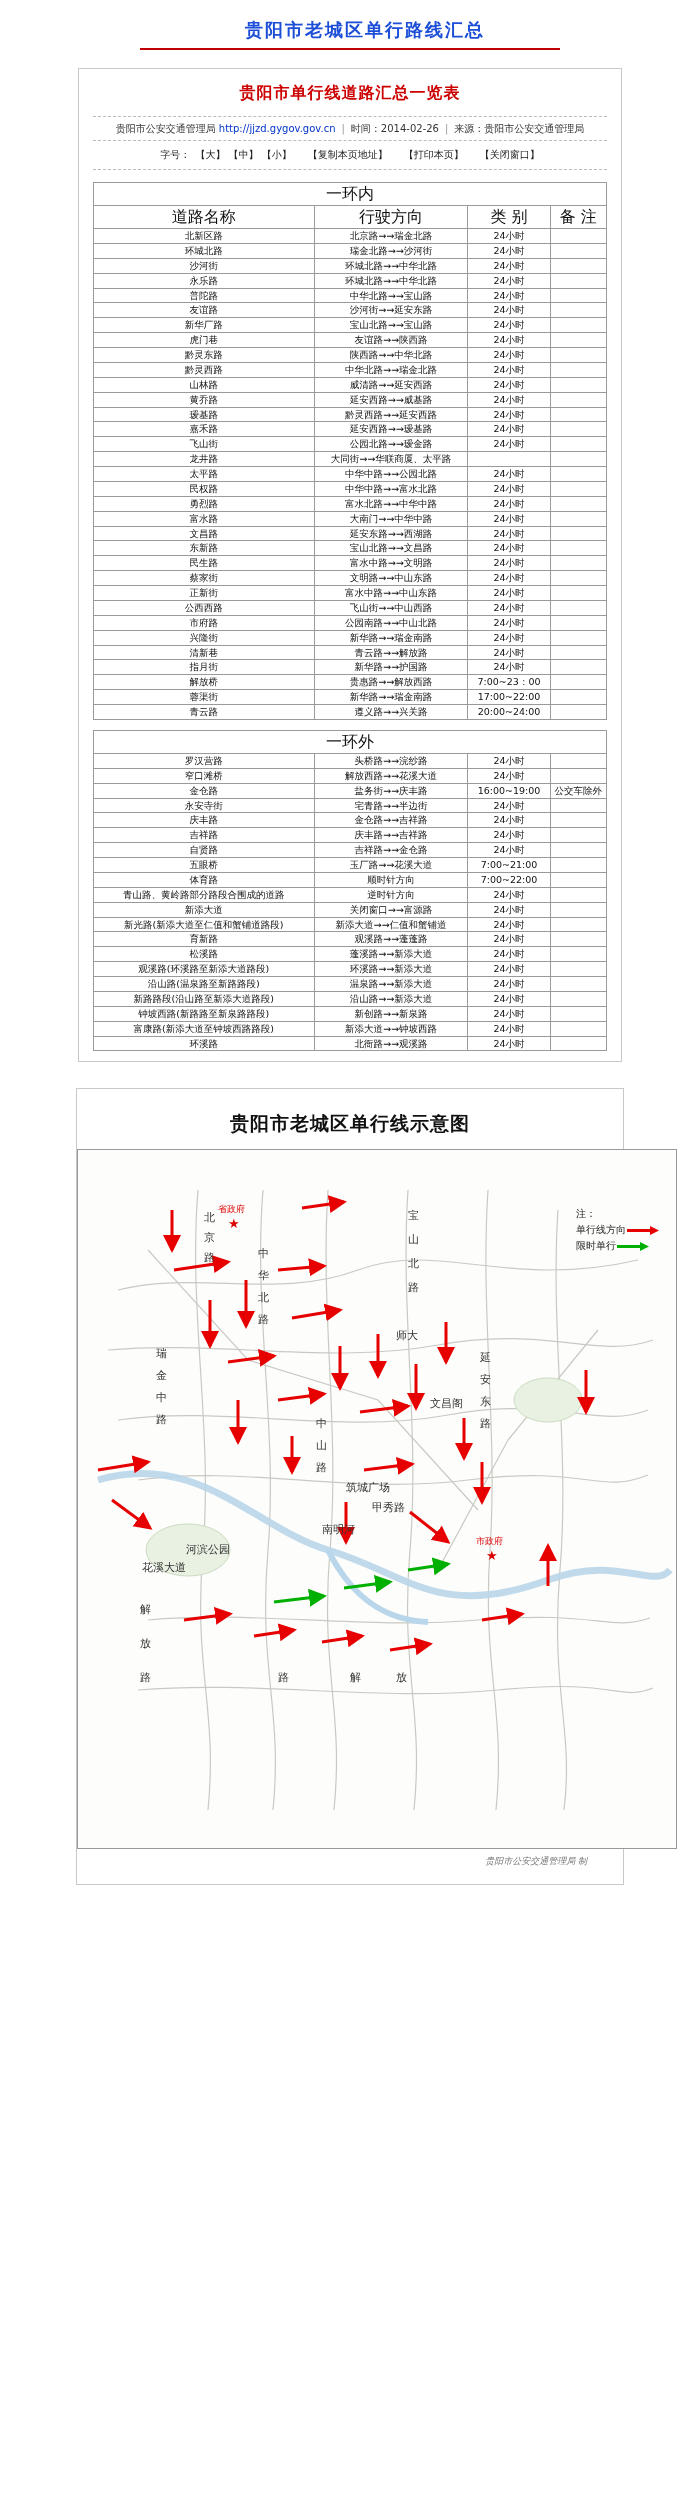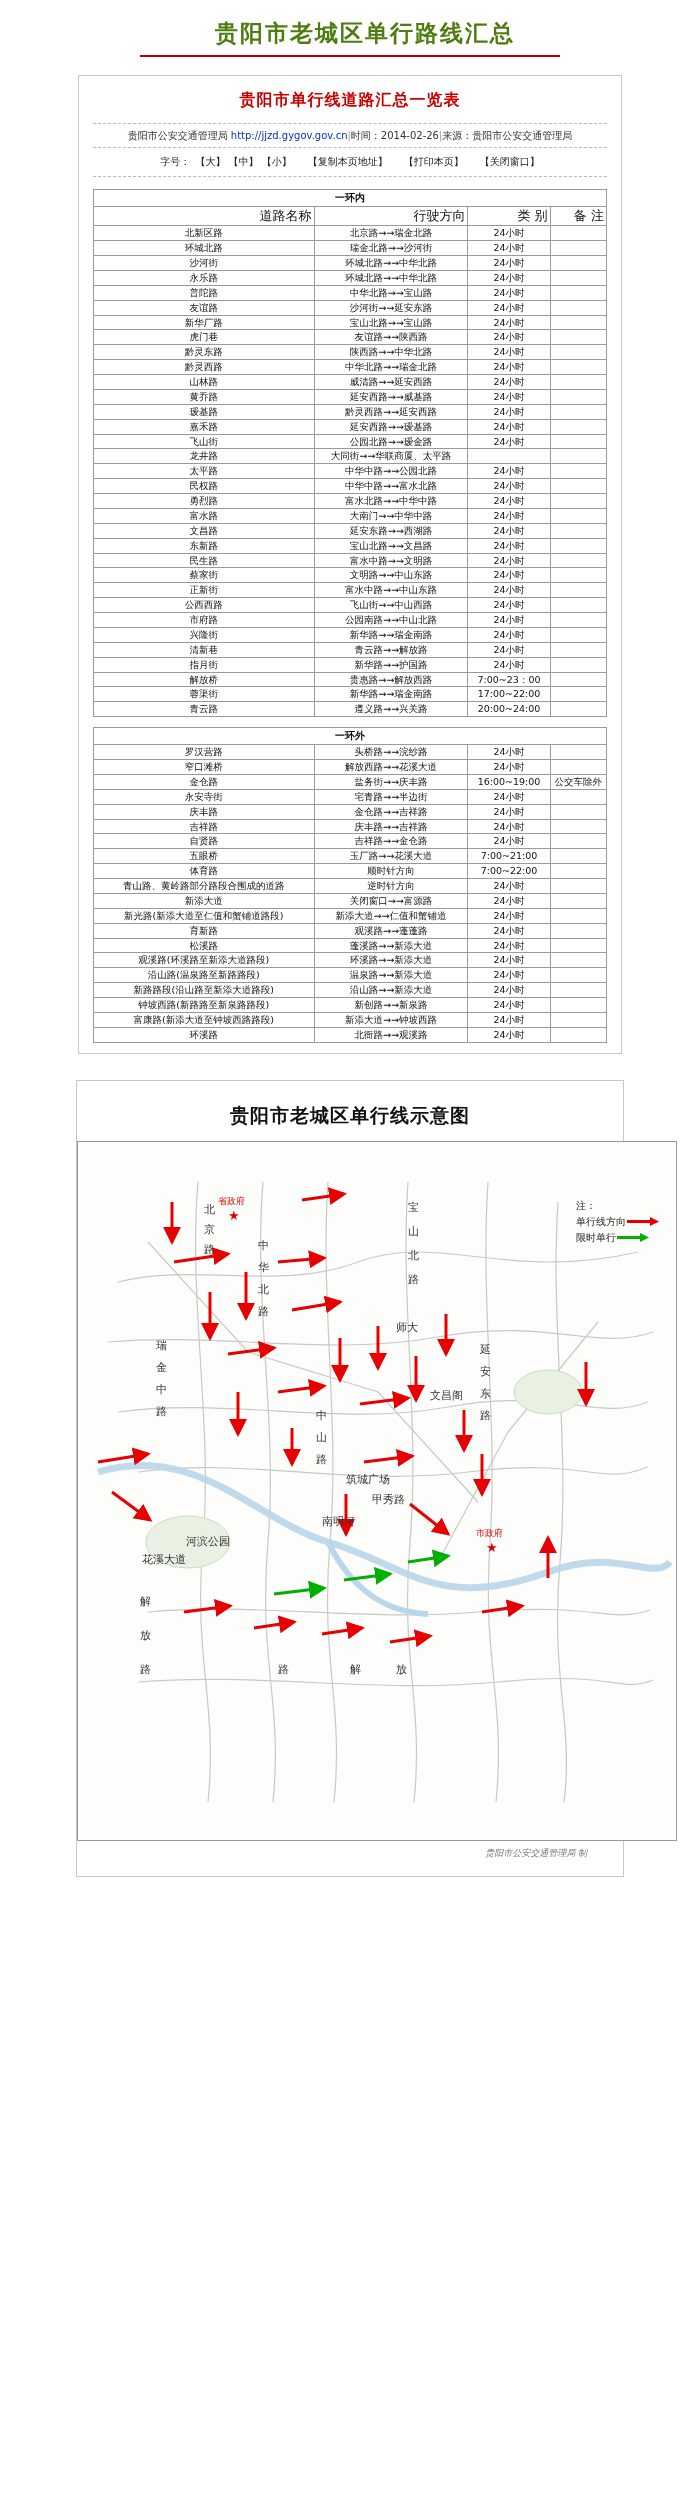--- a/index.html
+++ b/index.html
@@ -10,22 +10,22 @@
   }
   #page {
     width: 700px;
     min-height: 2496px;
     position: relative;
     background: #ffffff;
     margin: 0 auto;
   }
   .main-title {
     text-align: center;
-    color: #4d7c0f;
-    font-size: 23px;
+    color: #1d4ed8;
+    font-size: 18px;
     font-weight: bold;
     letter-spacing: 2px;
     padding-top: 18px;
     padding-bottom: 6px;
     margin-left: 30px;
   }
   .title-rule {
     width: 420px;
     margin: 0 auto 18px auto;
     border-bottom: 2px solid #c00000;
@@ -48,20 +48,21 @@
   .meta-bar {
     margin: 0 14px;
     border-top: 1px dashed #bbbbbb;
     border-bottom: 1px dashed #bbbbbb;
     font-size: 10px;
     color: #333;
     padding: 5px 4px;
     display: flex;
     justify-content: center;
     align-items: flex-end;
+    gap: 6px;
     line-height: 1.3;
   }
   .meta-bar .src { max-width: 250px; }
   .meta-bar .sep { color: #999; }
   .meta-link { color: #0033cc; text-decoration: none; }
   .tool-bar {
     margin: 0 14px;
     border-bottom: 1px dashed #bbbbbb;
     font-size: 10px;
     color: #222;
@@ -81,25 +82,25 @@
   }
   table.data td, table.data th {
     border: 1px solid #9a9a9a;
     text-align: center;
     padding: 1px 2px;
     height: 14px;
     font-weight: normal;
     line-height: 1.25;
   }
   table.data tr.section td {
-    font-weight: bold;
-    font-size: 10px;
+    font-weight: normal;
+    font-size: 16px;
     height: 17px;
   }
-  table.data tr.head td { font-size: 13px; height: 16px; text-align: right; }
+  table.data tr.head td { font-size: 16px; height: 16px; }
   col.c1 { width: 43%; }
   col.c2 { width: 30%; }
   col.c3 { width: 16%; }
   col.c4 { width: 11%; }
   .spacer { height: 10px; }
   
   .map-card {
     width: 548px;
     margin: 26px auto 0 auto;
     border: 1px solid #c8c8c8;

